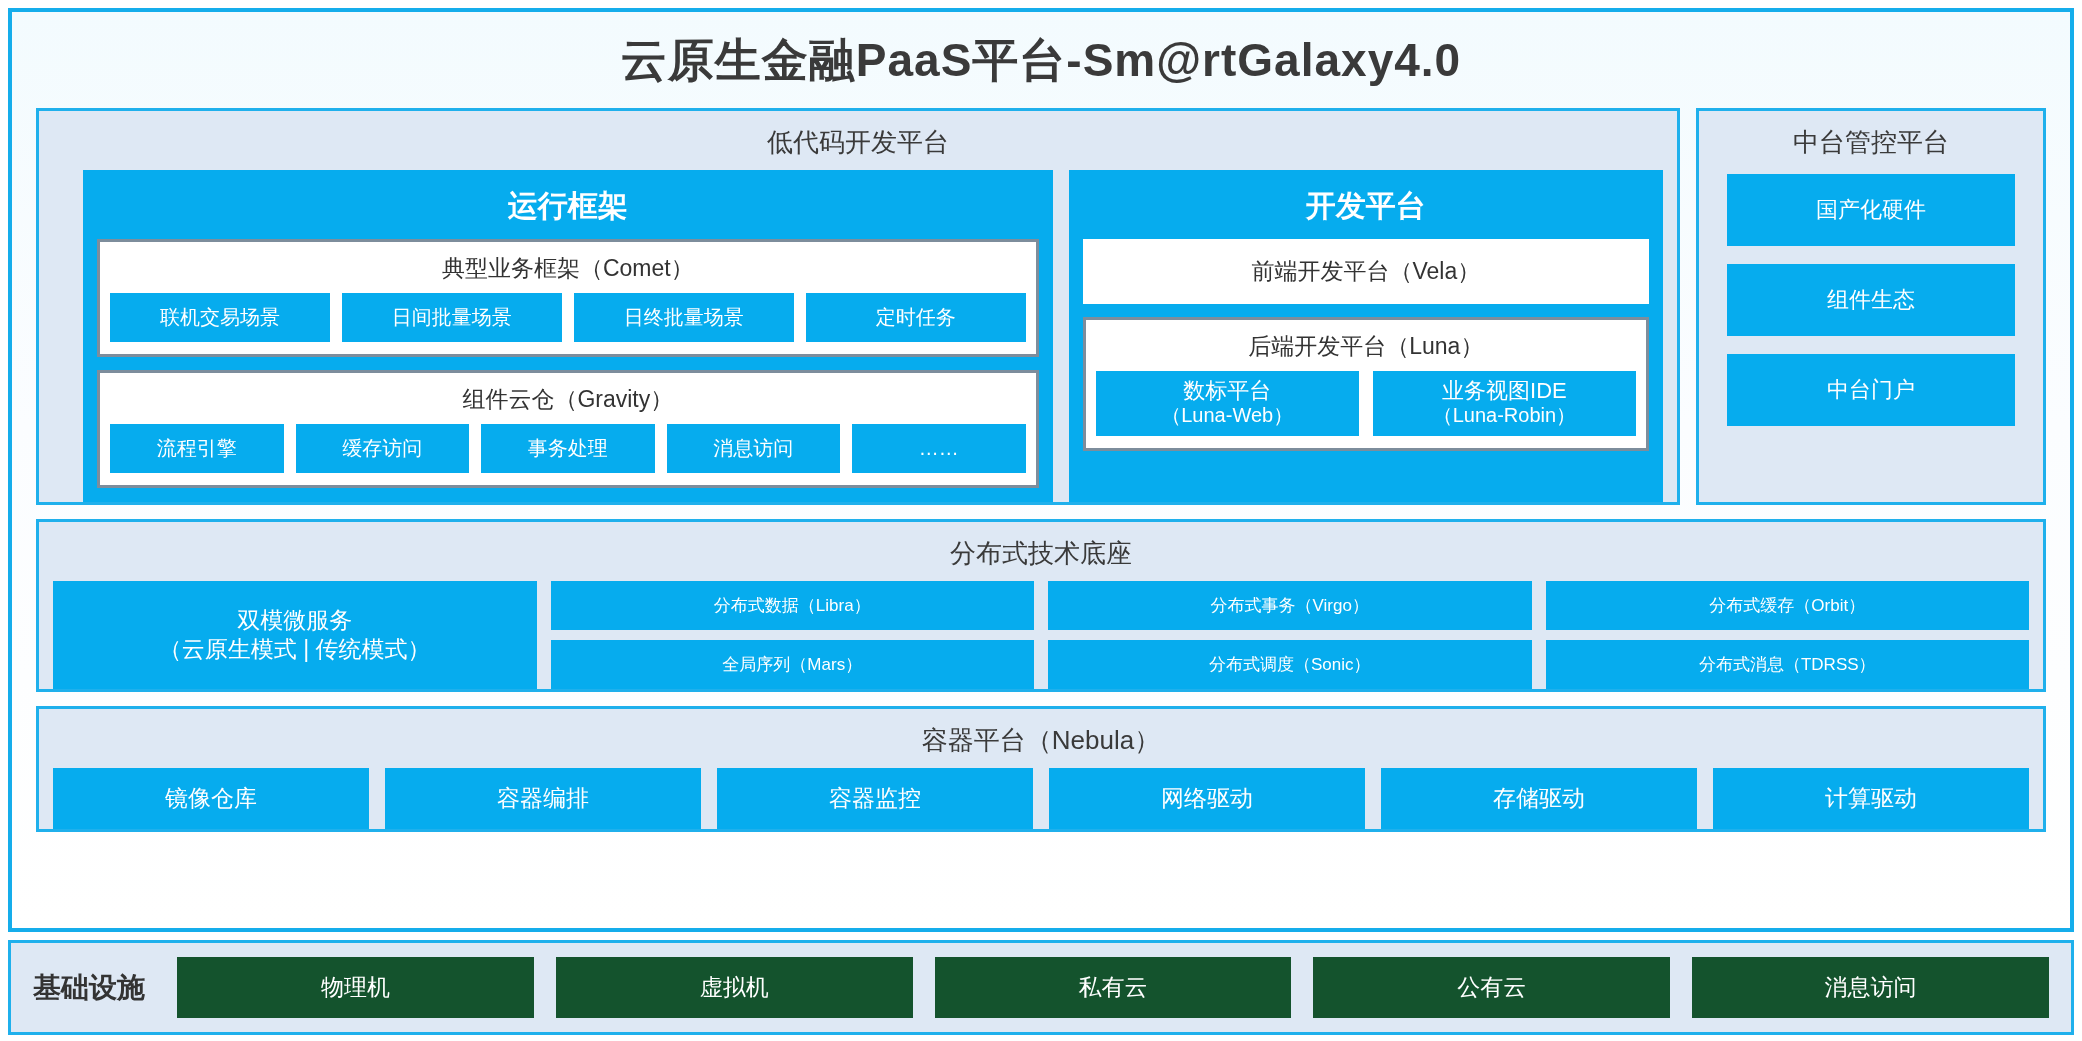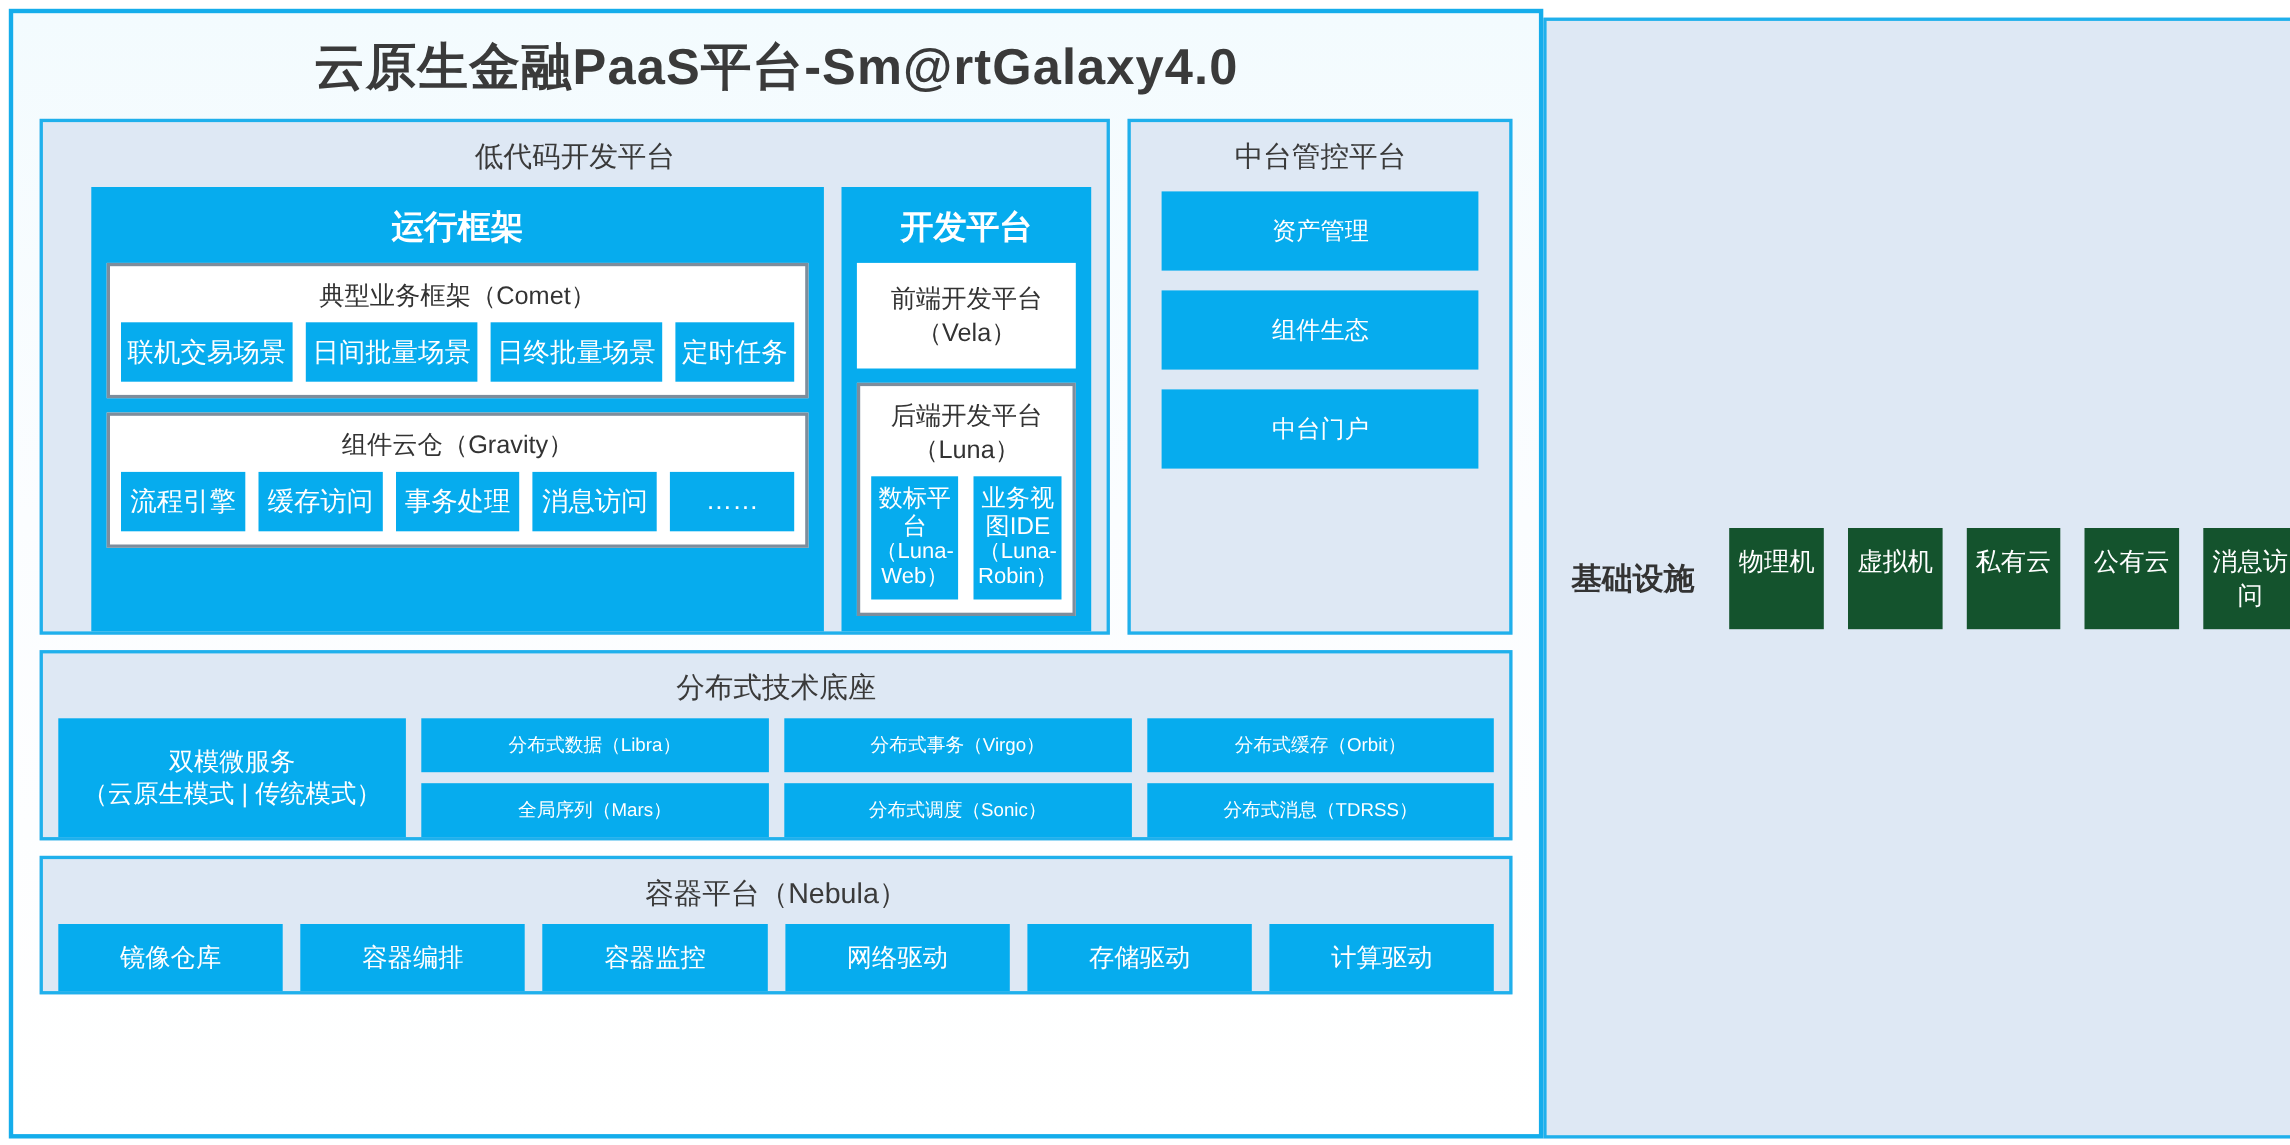--- a/index.html
+++ b/index.html
@@ -8,21 +8,21 @@
     height: 1041px;
     background: #ffffff;
     font-family: "Liberation Sans", "DejaVu Sans", sans-serif;
   }
 
   .page {
     width: 2082px;
     height: 1041px;
     background: #ffffff;
     display: flex;
-    flex-direction: row;
+    flex-direction: column;
     padding: 8px 8px 6px 8px;
     border-radius: 20px;
   }
 
   
   .main-container {
     flex: 1 1 auto;
     border: 4px solid #15ADEB;
     background: linear-gradient(180deg, #f3fbfe 0%, #fbfdff 45%, #ffffff 100%);
     display: flex;
@@ -103,21 +103,21 @@
     text-align: center;
     font-size: 23px;
     color: #333333;
     padding: 3px 0 9px 0;
   }
 
   .chip-row { display: flex; gap: 12px; }
   .chip {
     background: #06ACEE;
     color: #ffffff;
-    font-size: 24px;
+    font-size: 20px;
     text-align: center;
     padding: 11px 6px;
     flex: 1 1 0;
     white-space: nowrap;
     display: flex;
     align-items: center;
     justify-content: center;
   }
 
   
@@ -285,21 +285,21 @@
               </div>
             </div>
           </div>
 
         </div>
       </div>
 
       <div class="panel midoffice-panel">
         <div class="panel-title">中台管控平台</div>
         <div class="mid-list">
-          <div class="mid-item">资产管理</div>
+          <div class="mid-item">国产化硬件</div>
           <div class="mid-item">组件生态</div>
           <div class="mid-item">中台门户</div>
         </div>
       </div>
 
     </div>
 
     <div class="panel dist-panel">
       <div class="panel-title">分布式技术底座</div>
       <div class="dist-body">

